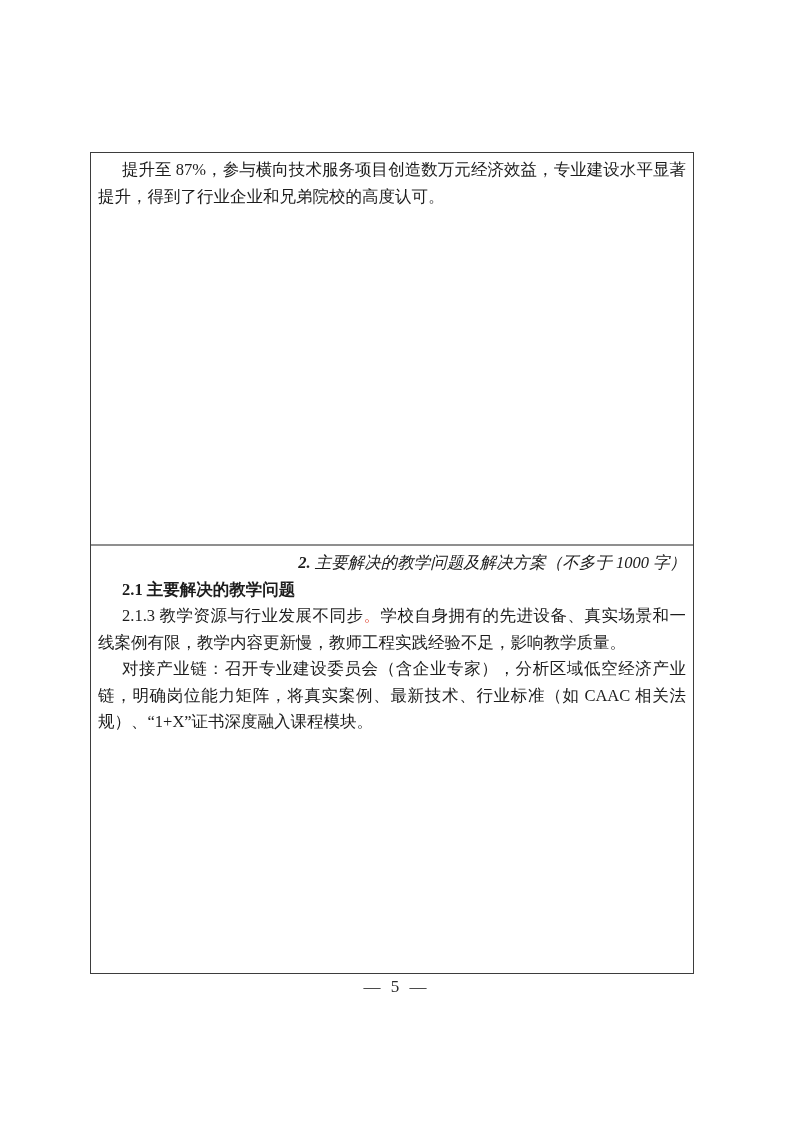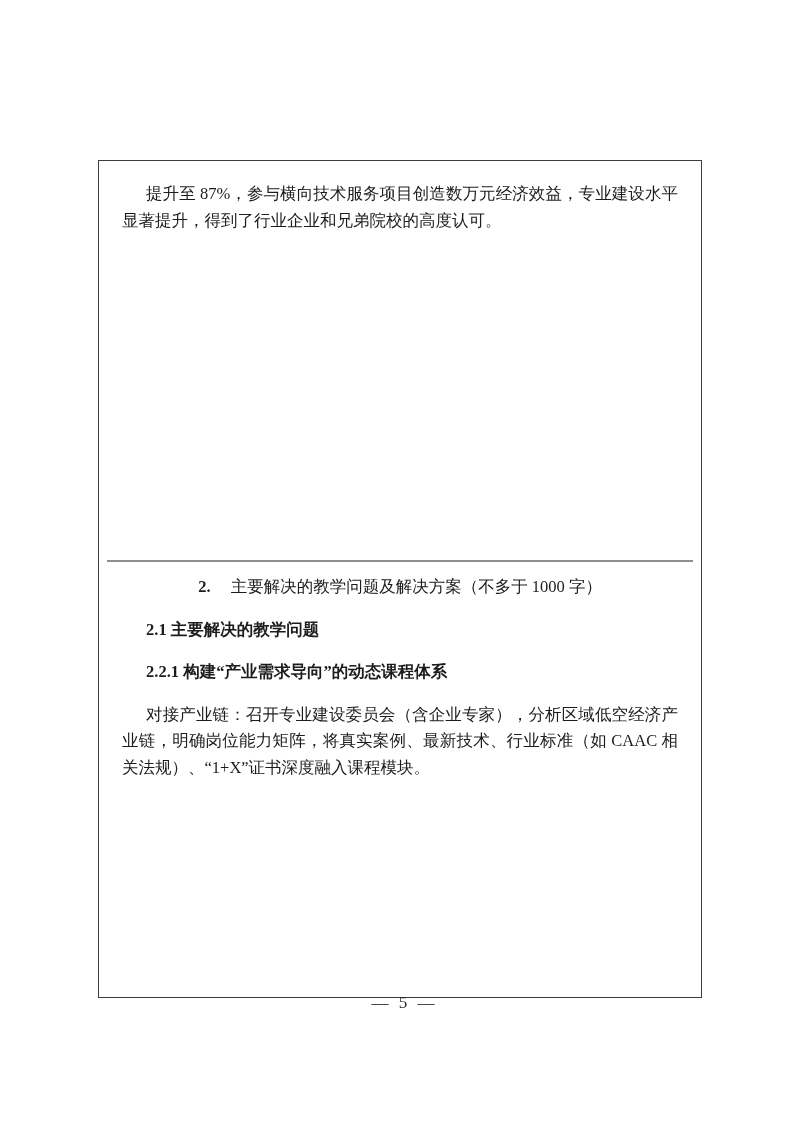--- a/index.html
+++ b/index.html
@@ -1,15 +1,15 @@
 <!DOCTYPE html>
 <html><head>
 <meta charset="utf-8">
 <style>
-  * { margin: 0; padding: 8px; box-sizing: border-box; }
+  * { margin: 0; padding: 0; box-sizing: border-box; }
   html, body { background: #ffffff; }
   body {
     width: 793px; height: 1122px;
     position: relative;
     font-family: "Liberation Serif", "DejaVu Serif", serif;
     color: #1c1c1c;
     overflow: hidden;
   }
   .doc-table {
     position: absolute;
@@ -26,21 +26,21 @@
   .cell-achievement { height: 391px; }
   .cell-problems {
     height: 429px;
     border-top: 2px solid #8f8f8f;
     overflow: hidden;
   }
   p.para {
     text-align: justify;
     text-indent: 24px;
   }
-  p.flush { text-indent: 0; text-align: center; }
+  p.flush { text-indent: 0; text-align: right; font-style: italic; }
   p.indent-head { text-indent: 24px; text-align: left; }
   .bold { font-weight: bold; }
   .footer {
     position: absolute;
     top: 977px; left: 0;
     width: 793px;
     text-align: center;
     font-size: 17px;
     letter-spacing: 3px;
     color: #2a2a2a;
@@ -56,23 +56,23 @@
   </div>
 
   <div class="cell cell-problems">
 
     <p class="flush"><span class="bold">2.</span><span> 主要解决的教学问题及解决方案（不多于 1000 字）</span></p>
 
     <p class="indent-head bold">2.1 主要解决的教学问题</p>
 
 
 
+    <p class="para"><span>2.1.3 教学资源与行业发展不同步</span><span class="red-punct" style="color: rgb(224, 67, 46);">。</span><span>学校自身拥有的先进设备、真实场景和一线案例有限，教学内容更新慢，教师工程实践经验不足，影响教学质量。</span></p>
 
 
 
-    <p class="indent-head bold">2.2.1 构建“产业需求导向”的动态课程体系</p>
 
     <p class="para">对接产业链：召开专业建设委员会（含企业专家），分析区域低空经济产业链，明确岗位能力矩阵，将真实案例、最新技术、行业标准（如 CAAC 相关法规）、“1+X”证书深度融入课程模块。</p>
 
   </div>
 </div>
 
 <div class="footer">— 5 —</div>
 
 </body></html>

